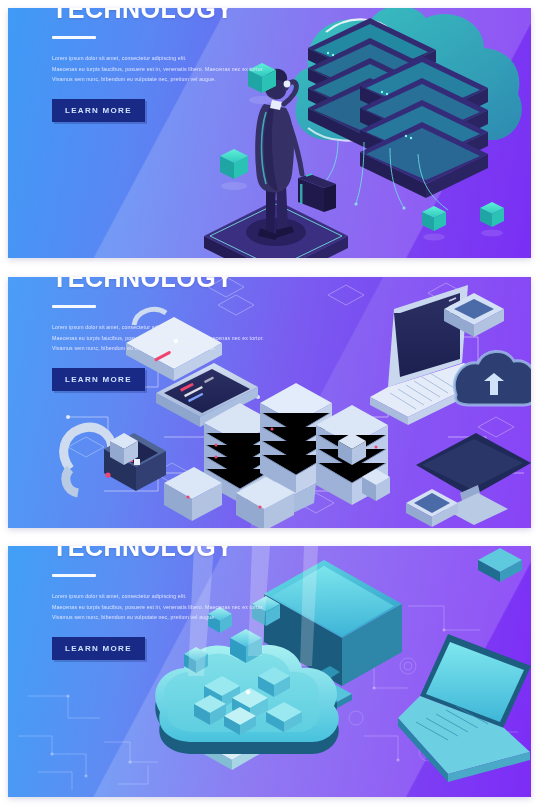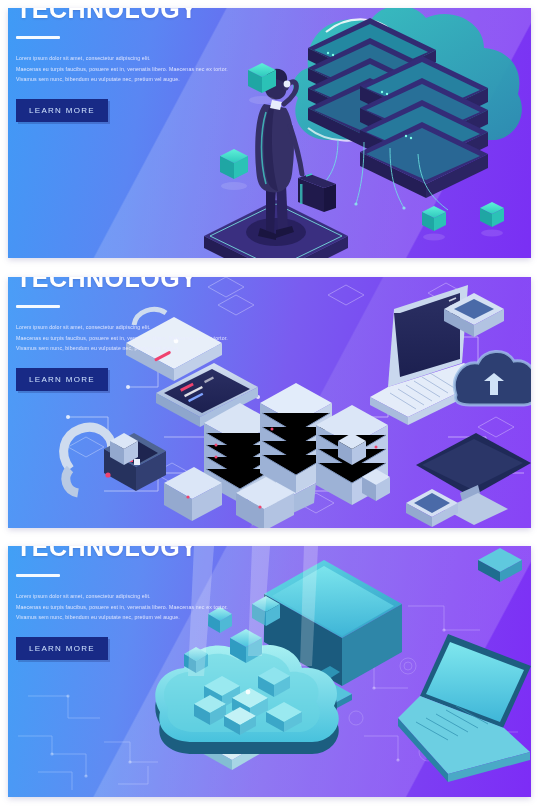--- a/index.html
+++ b/index.html
@@ -21,31 +21,31 @@
 
   
   .diag{position:absolute;inset:-20%;
         background:linear-gradient(118deg,rgba(255,255,255,0) 38%,rgba(255,255,255,.16) 38.2%,rgba(255,255,255,.16) 72%,rgba(255,255,255,0) 72.2%);
         pointer-events:none;}
   .diag2{position:absolute;inset:-20%;
         background:linear-gradient(118deg,rgba(255,255,255,0) 55%,rgba(255,255,255,.10) 55.2%,rgba(255,255,255,.10) 100%);
         pointer-events:none;}
 
   
-  .copy{position:absolute;left:8px;top:0;width:230px;z-index:40;}
+  .copy{position:absolute;left:44px;top:0;width:230px;z-index:40;}
   .headline{font-size:25px;font-weight:bold;color:#ffffff;letter-spacing:.5px;
             line-height:1;margin:0;padding:0;
             position:relative;top:-11px;
             text-shadow:0 1px 2px rgba(40,30,90,.18);}
   .rule{width:44px;height:3px;background:#ffffff;margin-top:3px;border-radius:1px;opacity:.95;}
   .para{margin-top:14px;font-size:5.2px;line-height:2.05;color:#e9ecff;opacity:.92;
         letter-spacing:.15px;width:214px;}
   .para span{display:block;white-space:nowrap;}
   .btn{margin-top:14px;display:inline-block;background:#182a86;color:#cfe3ff;
-       font-size:8px;font-weight:normal;letter-spacing:1.3px;
+       font-size:8px;font-weight:bold;letter-spacing:1.3px;
        padding:7px 13px;border:0;cursor:pointer;
        box-shadow:2px 2px 0 rgba(20,20,80,.22);}
 
   
   .art{position:absolute;inset:0;z-index:10;}
 </style>
 </head>
 <body>
 
 <div class="stage">

